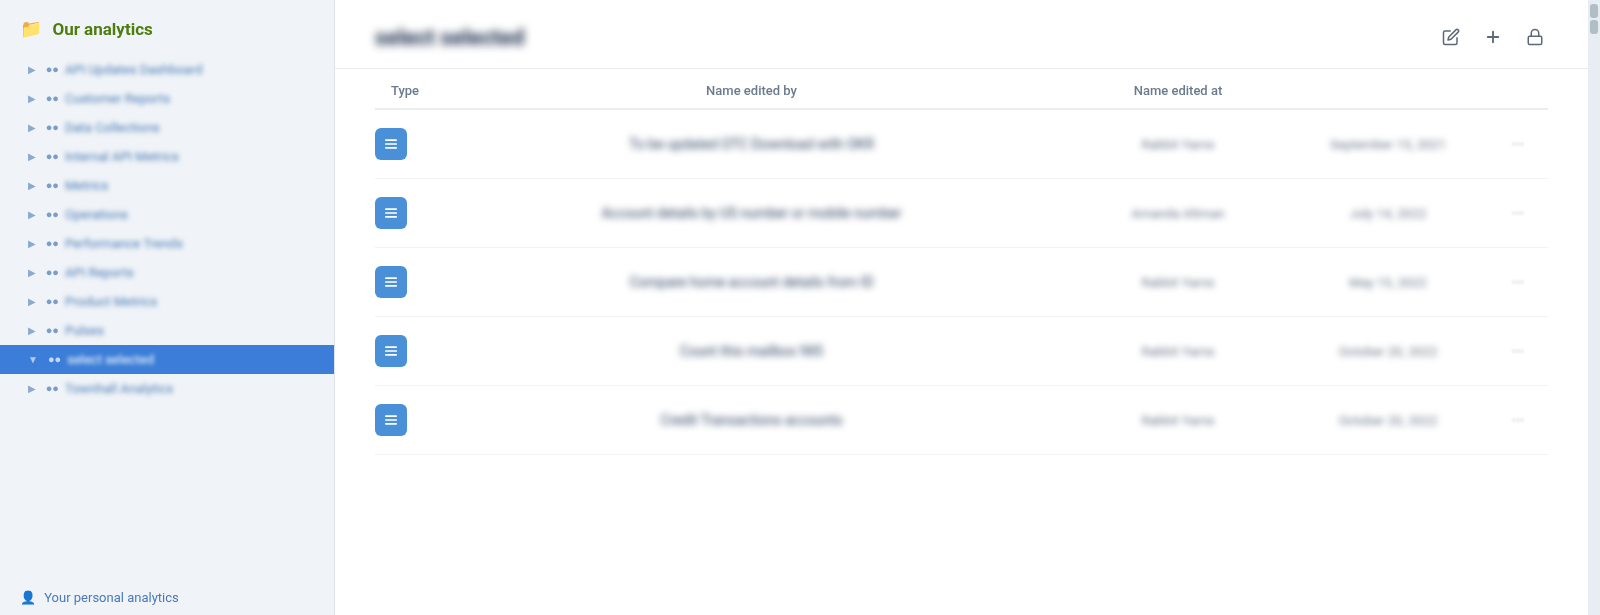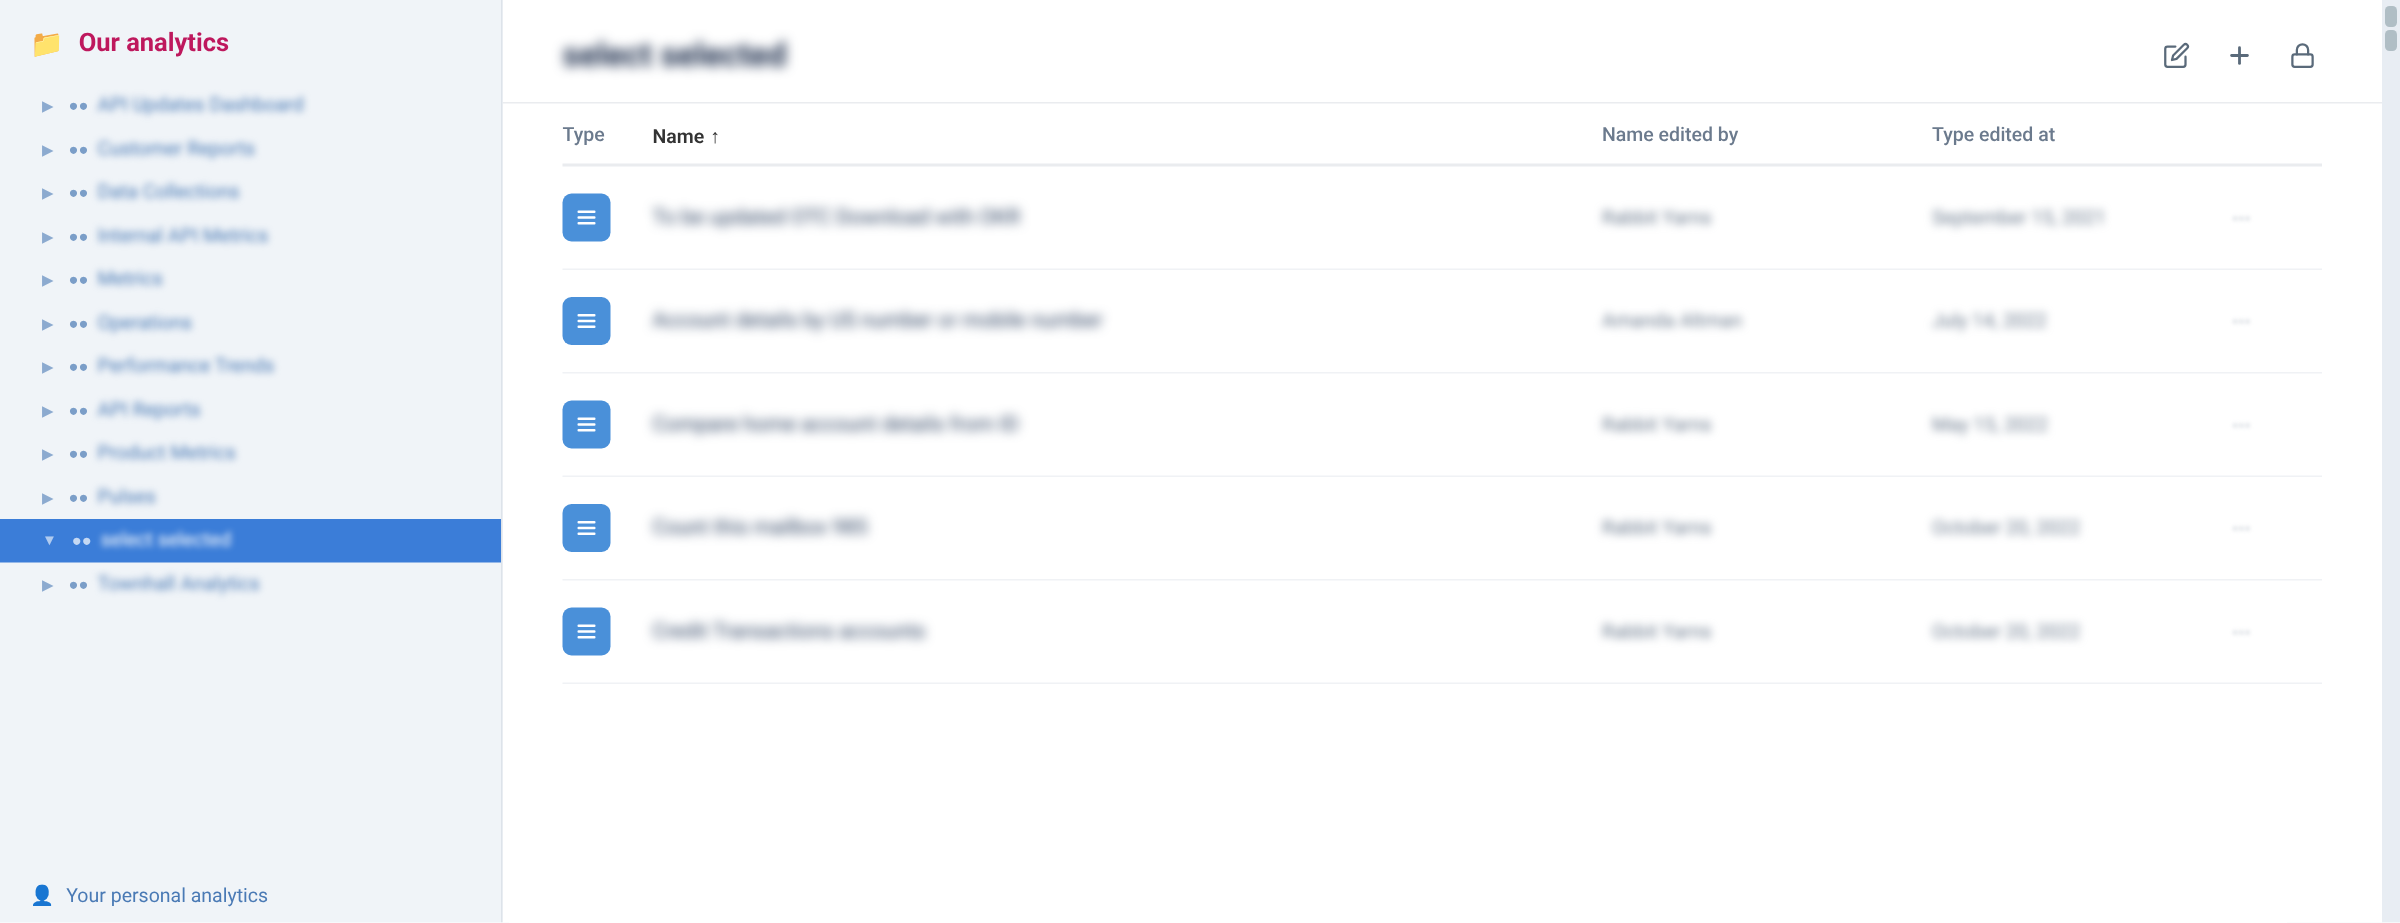--- a/index.html
+++ b/index.html
@@ -32,21 +32,21 @@
     }
 
     .folder-icon {
       color: #3b82f6;
       font-size: 18px;
     }
 
     .sidebar-title {
       font-size: 17px;
       font-weight: 700;
-      color: #be185d;
+      color: #4d7c0f;
     }
 
     .sidebar-nav {
       flex: 1;
       padding: 4px 0;
     }
 
     .nav-item {
       display: flex;
       align-items: center;
@@ -146,20 +146,21 @@
       padding: 4px;
       display: flex;
       align-items: center;
       justify-content: center;
     }
 
     
     .table-container {
       flex: 1;
       padding: 0 40px;
+      text-align: center;
     }
 
     .table-header {
       display: grid;
       grid-template-columns: 60px 1fr 220px 200px 60px;
       padding: 14px 0 10px 0;
       border-bottom: 2px solid #eaecef;
       font-size: 13px;
       color: #6b7a8d;
       font-weight: 500;
@@ -351,26 +352,22 @@
           <rect x="3" y="11" width="18" height="11" rx="2" ry="2"></rect>
           <path d="M7 11V7a5 5 0 0 1 10 0v4"></path>
         </svg>
       </button>
     </div>
   </div>
 
   <div class="table-container">
     <div class="table-header">
       <div>Type</div>
-      <div class="col-name">
-        <span>Name</span>
-        <span>↑</span>
-      </div>
       <div>Name edited by</div>
-      <div>Type edited at</div>
+      <div>Name edited at</div>
       <div></div>
     </div>
 
     <div id="table-rows">
         <div class="table-row">
     <div>
       <div class="type-icon">
         <svg width="16" height="16" viewBox="0 0 24 24" fill="white">
           <rect x="3" y="5" width="18" height="2.5" rx="1"></rect>
           <rect x="3" y="10.75" width="18" height="2.5" rx="1"></rect>

